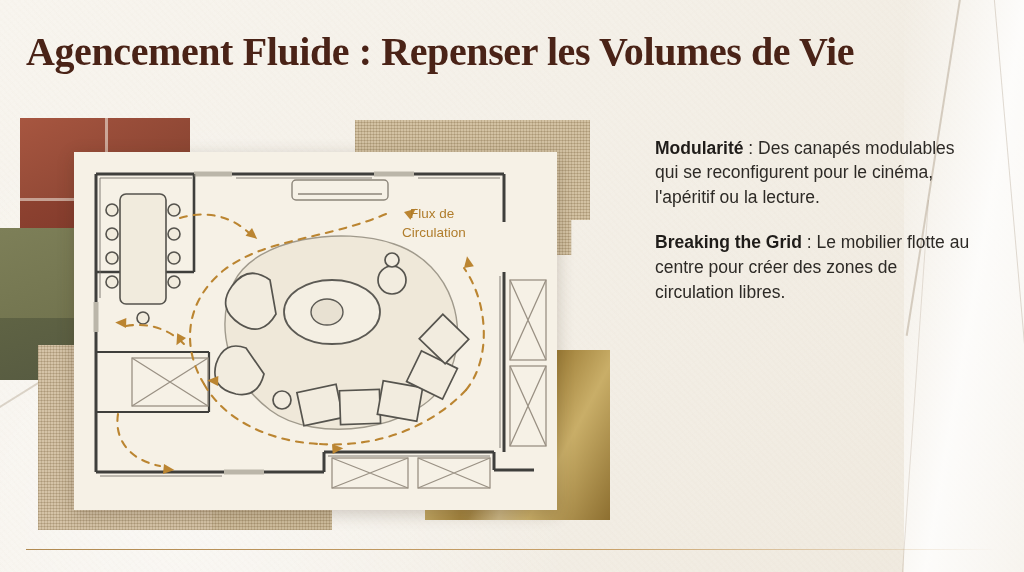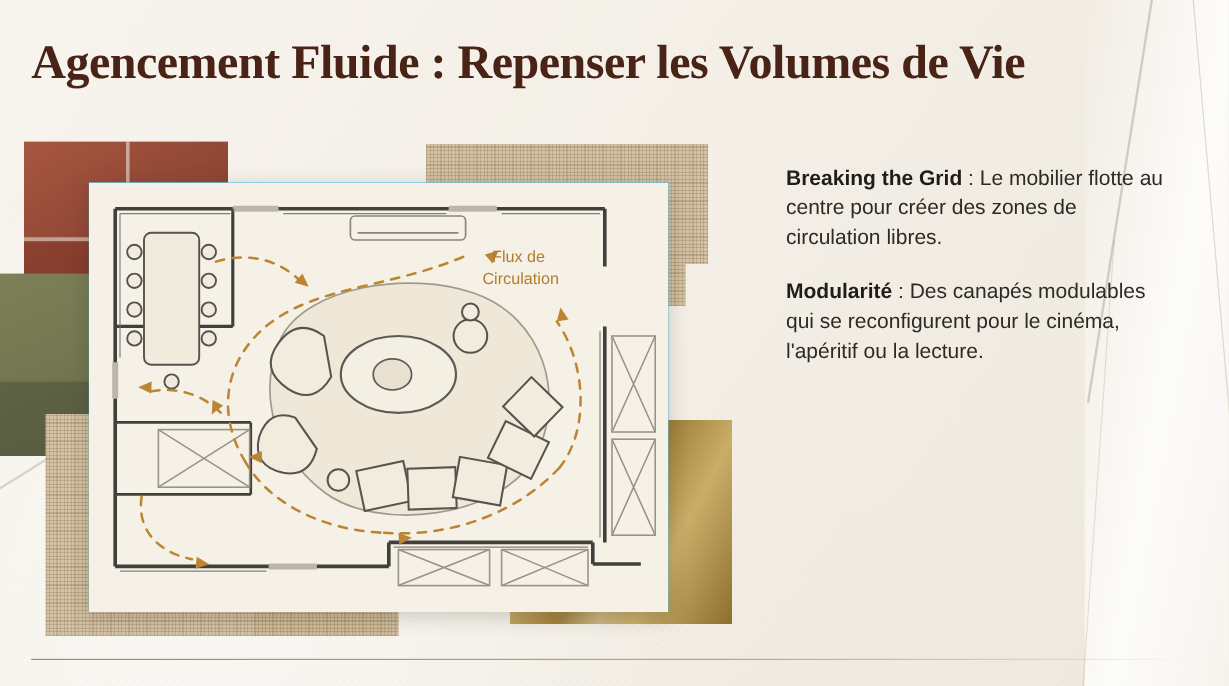--- a/index.html
+++ b/index.html
@@ -275,20 +275,20 @@
       <polygon points="0,0 11,5 0,10" transform="translate(144,234) rotate(182)"></polygon>
     </g>
 
     <text x="336" y="66" font-family="Liberation Sans, sans-serif" font-size="13.5" fill="#b07d2c">Flux de</text>
     <text x="328" y="85" font-family="Liberation Sans, sans-serif" font-size="13.5" fill="#b07d2c">Circulation</text>
   </svg>
 </div>
 
 <div class="text-col">
   <p class="para">
+    <b>Modularité</b><span> : </span><span>Des canapés modulables qui se reconfigurent pour le cinéma, l'apéritif ou la lecture.</span>
+  </p>
+  <p class="para">
     <b>Breaking the Grid</b><span> : </span><span>Le mobilier flotte au centre pour créer des zones de circulation libres.</span>
   </p>
-  <p class="para">
-    <b>Modularité</b><span> : </span><span>Des canapés modulables qui se reconfigurent pour le cinéma, l'apéritif ou la lecture.</span>
-  </p>
 </div>
 
 <div class="rule"></div>
 
 </body></html>

